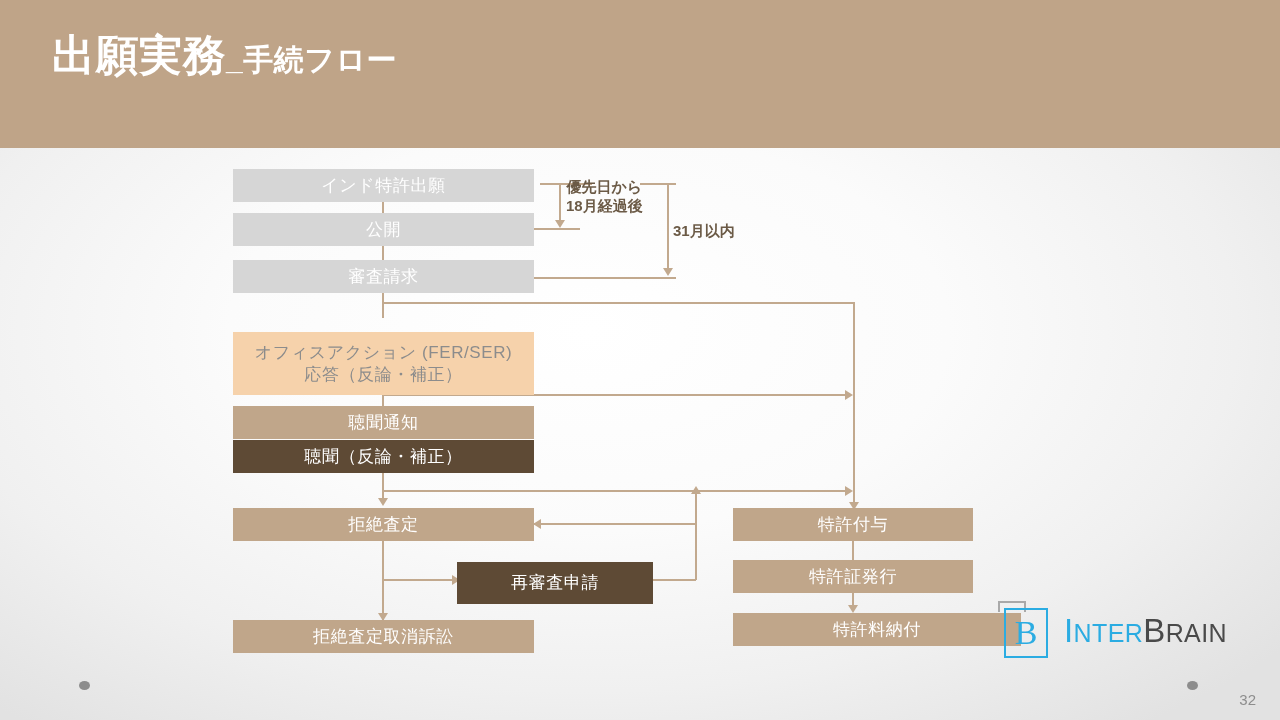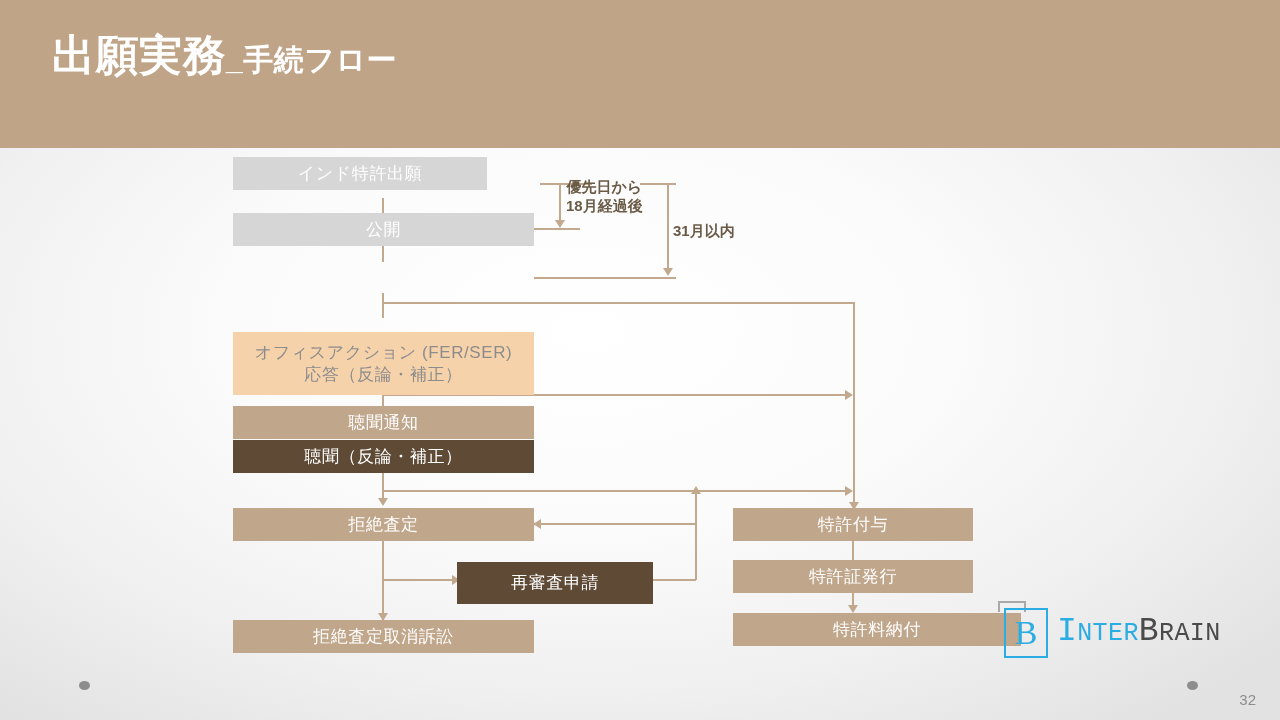--- a/index.html
+++ b/index.html
@@ -75,22 +75,22 @@
     position:absolute;left:2px;top:1px;width:28px;height:11px;
     border:2.5px solid #a9a9a9;border-bottom:none;box-sizing:border-box;
   }
   #logo .mark .bchar{
     position:absolute;left:8px;top:8px;width:44px;height:50px;
     display:flex;align-items:center;justify-content:center;
     font-family:"Liberation Serif","DejaVu Serif",serif;
     font-size:34px;color:#2bace2;font-weight:normal;
   }
   #logo .wordmark{
-    margin-left:3px;
-    font-family:Liberation Mono, monospace;
+    margin-left:10px;
+    font-family:Liberation Sans, sans-serif;
     font-size:33px;letter-spacing:.4px;white-space:nowrap;
   }
   #logo .wordmark .c1{color:#2bace2;}
   #logo .wordmark .c2{color:#4a4a4a;}
   #logo .wordmark .small{font-size:25px;}
 </style>
 </head>
 <body>
 
 <div id="slide">
@@ -146,28 +146,31 @@
   <div class="ln hl" style="left:652px;top:579px;width:44px;"></div>
   <div class="ln vl" style="left:695px;top:491px;height:89px;"></div>
   <div class="ah up" style="left:691px;top:486px;"></div>
   <div class="ln hl" style="left:534px;top:523px;width:162px;"></div>
   <div class="ah left" style="left:533px;top:519px;"></div>
 
   <div class="ln vl" style="left:852px;top:541px;height:19px;"></div>
   <div class="ln vl" style="left:852px;top:592px;height:19px;"></div>
   <div class="ah down" style="left:848px;top:605px;"></div>
 
-  <div class="box gray" style="left:233px;top:157px;width:254px;height:33px;">
+  <div class="box gray" style="left:233px;top:169px;width:301px;height:33px;">
     <span>インド特許出願</span>
   </div>
 
   <div class="box gray" style="left:233px;top:213px;width:301px;height:33px;">
     <span>公開</span>
   </div>
 
+  <div class="box gray" style="left:233px;top:260px;width:301px;height:33px;">
+    <span>審査請求</span>
+  </div>
 
   <div class="box orange" style="left:233px;top:332px;width:301px;height:63px;flex-direction:column;justify-content:center;">
     <span>オフィスアクション (FER/SER)</span>
     <span>応答（反論・補正）</span>
   </div>
 
   <div class="box tan" style="left:233px;top:406px;width:301px;height:33px;">
     <span>聴聞通知</span>
   </div>
 

